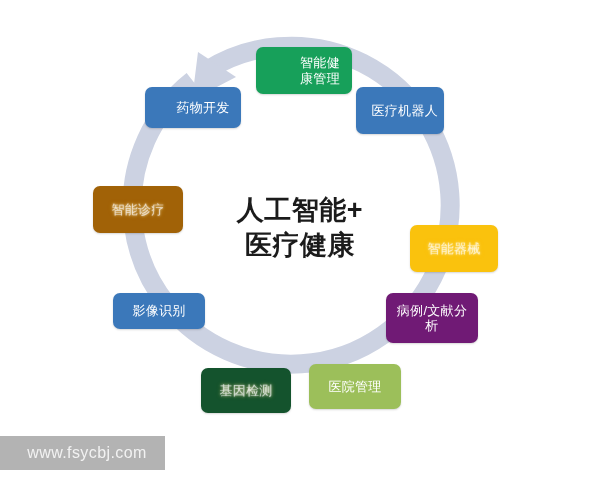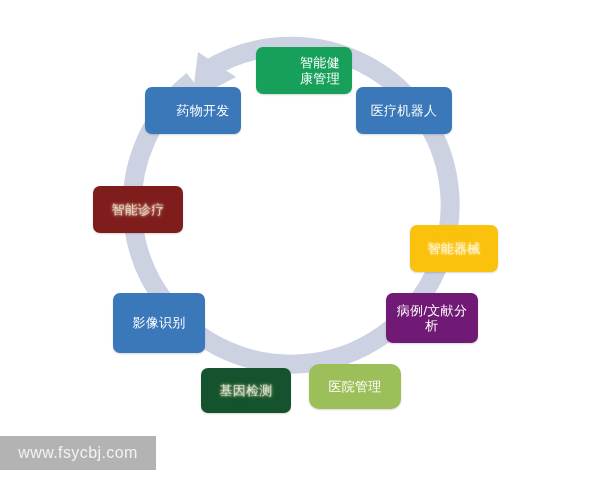--- a/index.html
+++ b/index.html
@@ -97,62 +97,67 @@
     right: 0;
     top: 8px;
     width: 148px;
     height: 30px;
   }
   #wm-bottom {
     left: 0;
     bottom: 10px;
     width: 156px;
     height: 34px;
+    padding-left: 9px;
   }
 </style>
 </head>
 <body>
 
 <div id="stage">
 
   <svg id="ring-svg" viewBox="0 0 600 480">
     <defs></defs>
 
     <path id="ring-arc" d="M 206.5 70.6
              A 159 159 0 1 1 192.5 80.5" fill="none" stroke="#ccd2e2" stroke-width="19" stroke-linecap="butt"></path>
 
     <polygon id="ring-arrowhead" points="198,52 236,77 192,100" fill="#ccd2e2"></polygon>
   </svg>
 
+  <div class="center-title" style="color: rgb(27, 27, 27);">
+    <span class="ln">人工智能+</span>
+    <span class="ln">医疗健康</span>
+  </div>
 
   <div id="nodes-layer">
       <div class="node" style="left: 256px; top: 47px; width: 96px; height: 47px; background: rgb(23, 160, 90); padding-left: 38px;">
         <span class="node-label">智能健康管理</span>
       </div>
-      <div class="node" style="left: 356px; top: 87px; width: 96px; height: 47px; background: rgb(59, 120, 186);">
+      <div class="node" style="left: 356px; top: 87px; width: 88px; height: 47px; background: rgb(59, 120, 186); text-align: right;">
         <span class="node-label">医疗机器人</span>
       </div>
       <div class="node faded" style="left: 410px; top: 186px; width: 88px; height: 47px; background: rgb(250, 194, 13); margin-top: 39px;">
         <span class="node-label">智能器械</span>
       </div>
       <div class="node" style="left: 386px; top: 293px; width: 92px; height: 50px; background: #701a75;">
         <span class="node-label">病例/文献分析</span>
       </div>
-      <div class="node" style="left: 309px; top: 364px; width: 92px; height: 45px; background: rgb(156, 191, 90); border-radius: 10px;">
+      <div class="node" style="left: 309px; top: 364px; width: 92px; height: 45px; background: rgb(156, 191, 90);">
         <span class="node-label">医院管理</span>
       </div>
       <div class="node faded" style="left: 201px; top: 368px; width: 90px; height: 45px; background: #14532d;">
         <span class="node-label">基因检测</span>
       </div>
-      <div class="node" style="left: 113px; top: 293px; width: 92px; height: 60px; background: rgb(59, 120, 186);">
+      <div class="node" style="left: 113px; top: 293px; width: 92px; height: 36px; background: rgb(59, 120, 186);">
         <span class="node-label">影像识别</span>
       </div>
-      <div class="node faded" style="left: 93px; top: 186px; width: 90px; height: 47px; background: #7f1d1d;">
+      <div class="node faded" style="left: 93px; top: 186px; width: 90px; height: 47px; background: #a16207;">
         <span class="node-label">智能诊疗</span>
       </div>
-      <div class="node" style="left: 145px; top: 87px; width: 96px; height: 47px; background: rgb(59, 120, 186); padding-left: 26px;">
+      <div class="node" style="left: 145px; top: 87px; width: 96px; height: 41px; background: rgb(59, 120, 186); padding-left: 26px;">
         <span class="node-label">药物开发</span>
       </div>
     </div>
 
   <div class="wm" id="wm-bottom">www.fsycbj.com</div>
 
 </div>
 
 </body></html>

